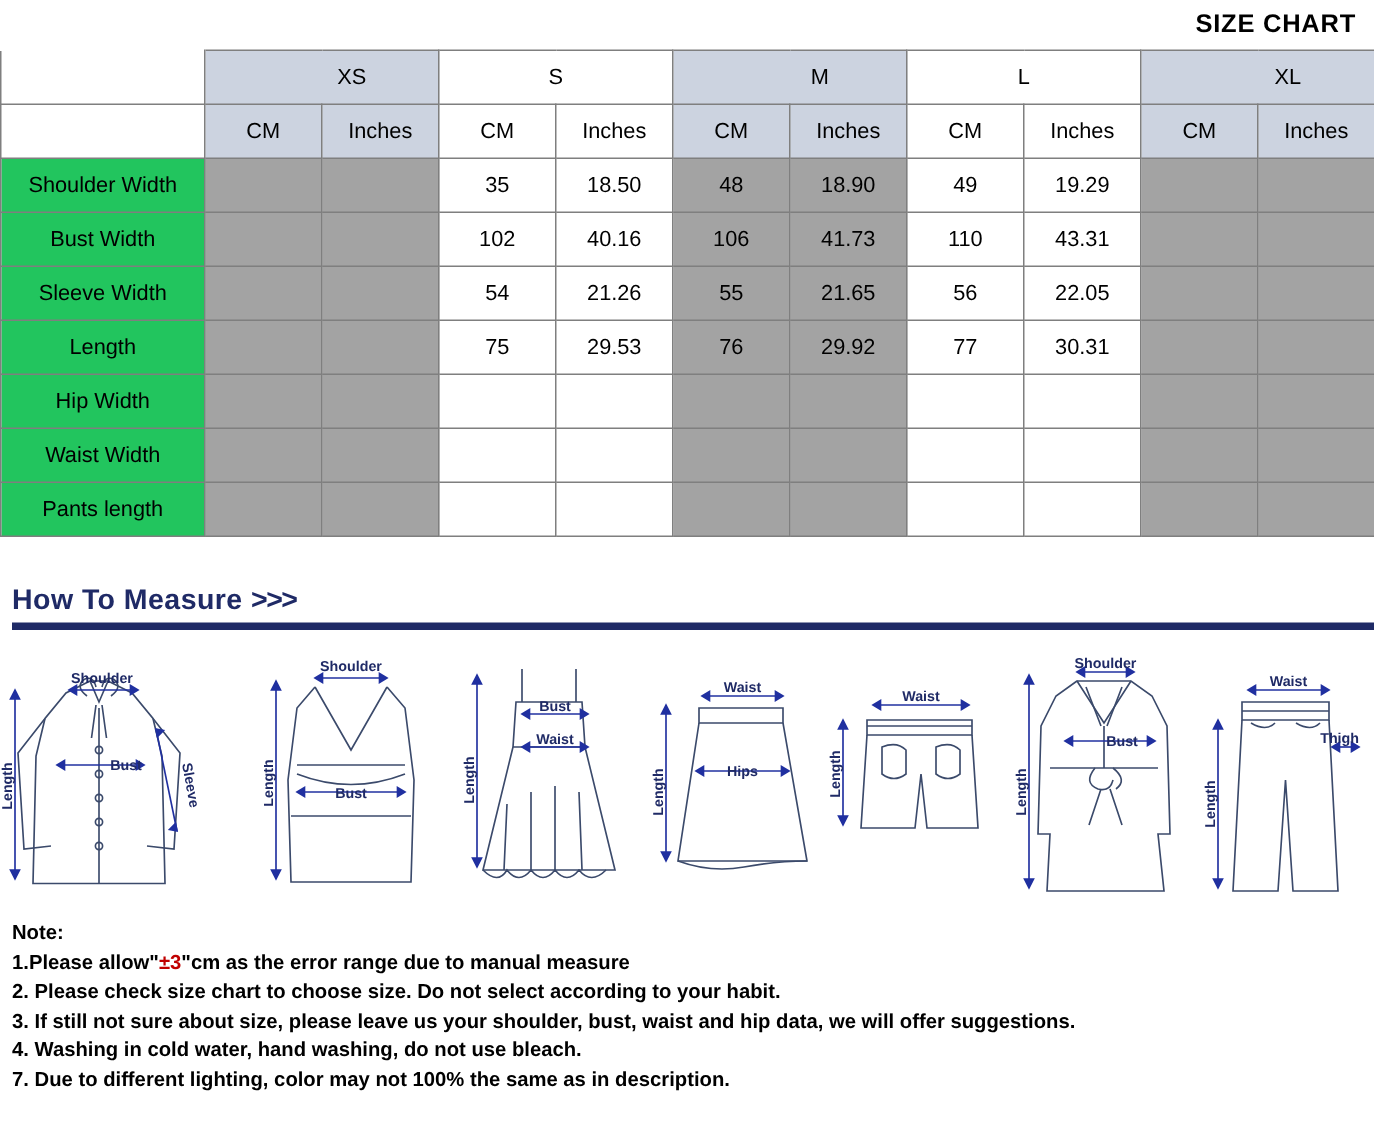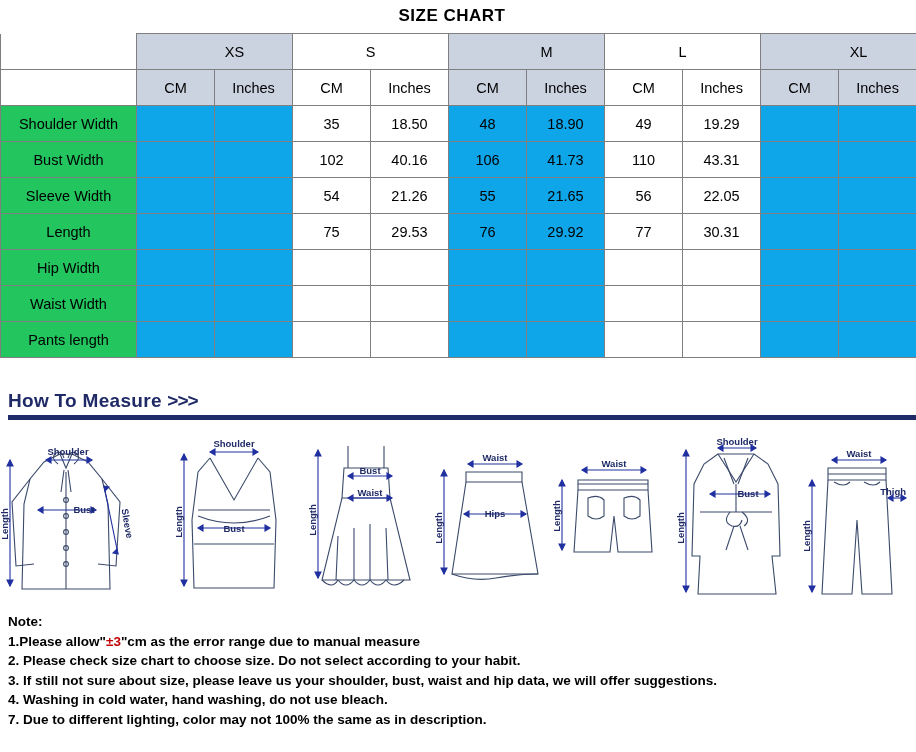--- a/index.html
+++ b/index.html
@@ -14,21 +14,21 @@
   #page {
     position: relative;
     width: 916px;
     height: 752px;
     overflow: hidden;
     background: #ffffff;
   }
 
   
   .chart-title {
-    text-align: center;
+    text-align: right;
     font-size: 17px;
     font-weight: bold;
     color: #000000;
     letter-spacing: 0.5px;
     padding: 6px 12px 7px 0;
   }
 
   
   table.size-chart {
     width: 916px;
@@ -65,21 +65,21 @@
     padding-left: 40px;
   }
   td.unit-head {
     font-size: 14.5px;
     background: #ffffff;
   }
   td.unit-head.shaded {
     background: #ccd3e0;
   }
   td.cell { background: #ffffff; }
-  td.cell.shaded { background: #0ea5e9; }
+  td.cell.shaded { background: #a3a3a3; }
   td.corner { background: #ffffff; border-left: none; }
   td.corner.first { border-top: none; }
 
   
   .how-wrap {
     margin-top: 14px;
     padding-left: 8px;
   }
   .how-title {
     font-size: 19px;

